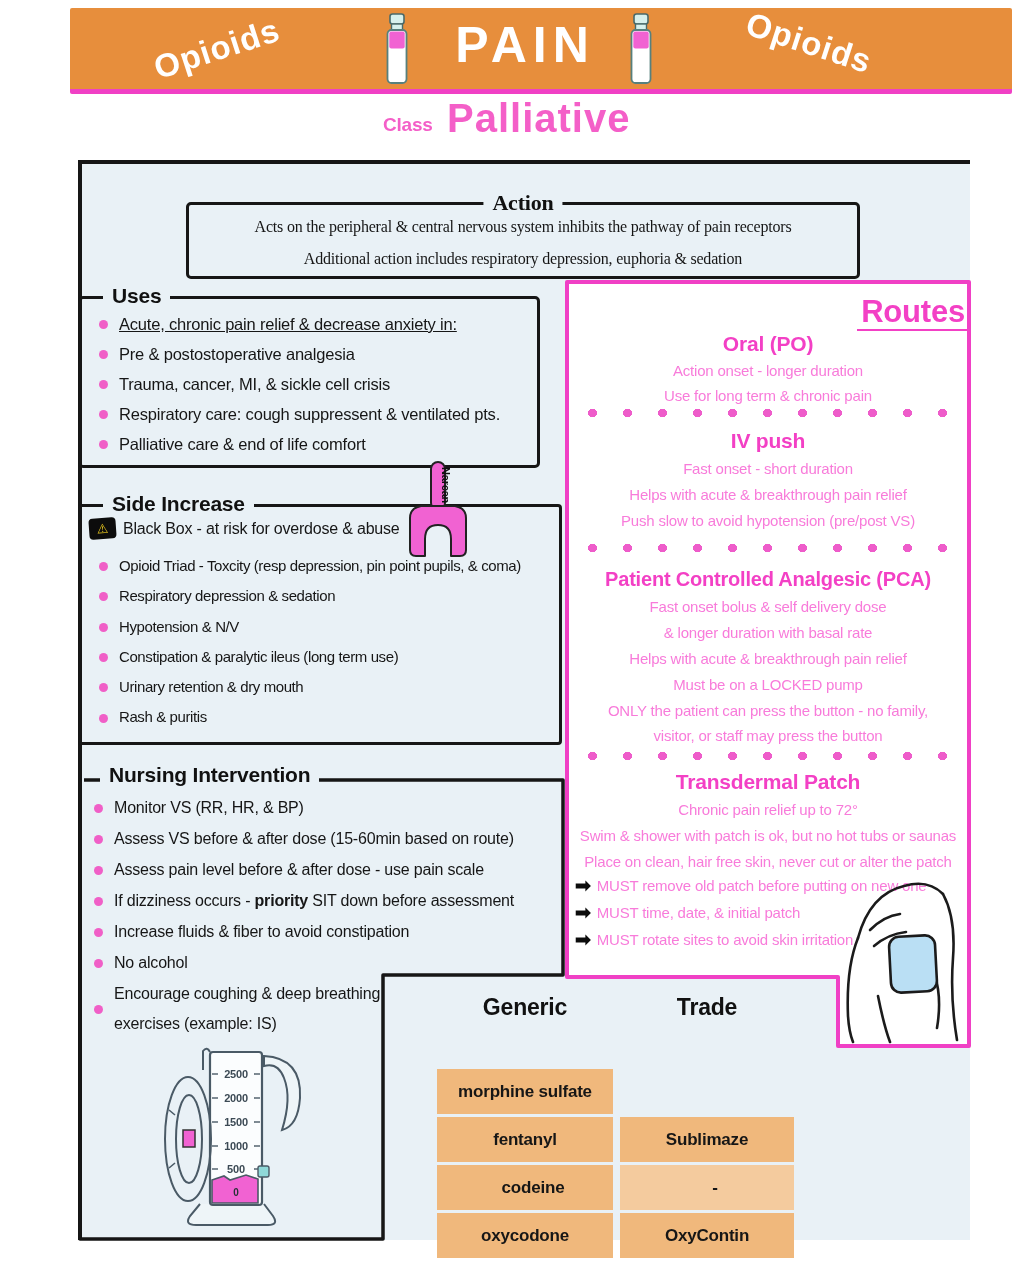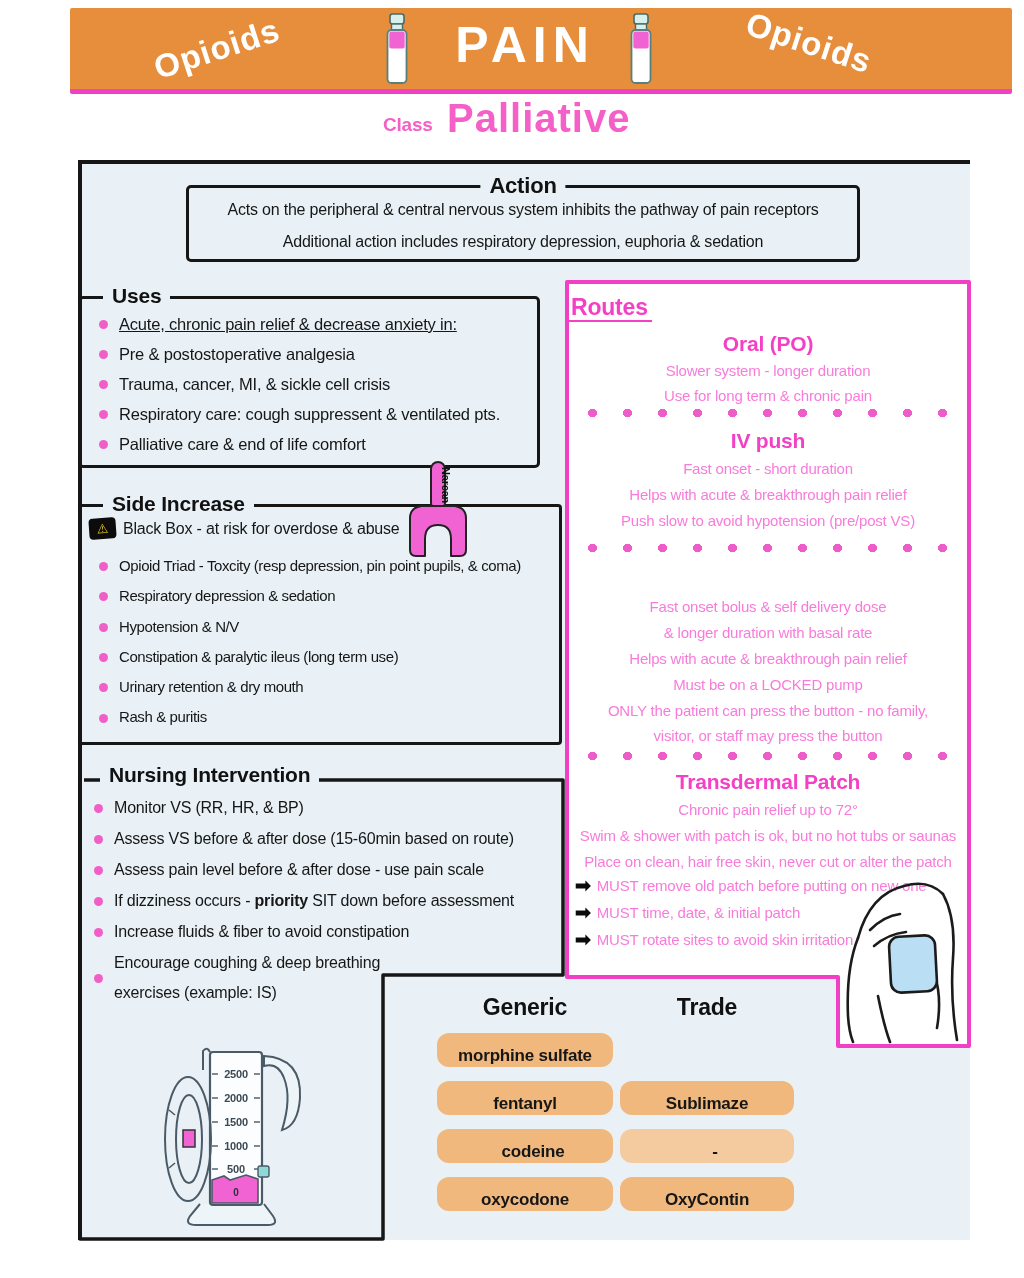--- a/index.html
+++ b/index.html
@@ -21,21 +21,21 @@
   .vial.v1{ left:384px; top:12px; } .vial.v2{ left:628px; top:12px; }
   .class-label{ position:absolute; left:383px; top:114px; color:#f45fc8; font-size:19px; font-weight:bold; }
   .class-value{ position:absolute; left:447px; top:96px; color:#f45fc8; font-size:40px; font-weight:bold; letter-spacing:1px; }
   
   .big-box{ position:absolute; left:78px; top:160px; width:892px; height:1080px;
     background:#e9f1f6; border-top:4px solid #161616; border-left:4px solid #161616; }
   
   .sec-box{ position:absolute; border:3.5px solid #161616; border-radius:5px; }
   .sec-label{ position:absolute; top:-15px; background:#e9f1f6; padding:0 9px;
     font-weight:bold; font-size:21px; color:#111; white-space:nowrap; }
-  .action-box{ left:186px; top:185px; width:674px; height:77px; }
+  .action-box{ left:186px; top:202px; width:674px; height:77px;font-family:Liberation Serif, serif; }
   .action-box .sec-label{ left:50%; transform:translateX(-50%); font-size:22px; }
   .action-line{ position:absolute; width:100%; text-align:center; font-size:16px; }
   .action-line.l1{ top:13px; } .action-line.l2{ top:45px; }
   .uses-box{ left:78px; top:296px; width:462px; height:172px; }
   .uses-box .sec-label{ left:22px; }
   .se-box{ left:78px; top:504px; width:484px; height:241px; border-radius:4px; }
   .se-box .sec-label{ left:22px; }
   
   ul.blist{ list-style:none; position:absolute; }
   ul.blist li{ position:relative; padding-left:24px; }
@@ -56,37 +56,37 @@
   .ni-wrap svg{ position:absolute; left:0; top:0; }
   .ni-wrap .sec-label{ left:22px; }
   .ni-wrap ul.blist{ top:14px; left:12px; width:460px; }
   .ni-wrap li{ font-size:16px; line-height:31px; }
   .ni-wrap li.wrap2{ max-width:296px; line-height:30px; padding-top:1px; }
   
   .routes{ position:absolute; left:565px; top:280px; width:408px; height:770px; }
   .routes svg.outline{ position:absolute; left:0; top:0; }
   .rline{ position:absolute; left:2px; width:402px; text-align:center; color:#f87bda; font-size:15px; }
   .rhead{ position:absolute; left:2px; width:402px; text-align:center; color:#f340c5; font-weight:bold; font-size:21px; }
-  .rtitle{ position:absolute; left:2px; width:402px; text-align:left; color:#f340c5;
-    font-weight:bold; font-size:23px; }
+  .rtitle{ position:absolute; left:2px; width:402px; text-align:right; color:#f340c5;
+    font-weight:bold; font-size:31px; }
   .rtitle span{ border-bottom:2.5px solid #f340c5; padding:0 4px; }
   .dotrow{ position:absolute; left:10px; width:388px; height:12px;
     background-image:radial-gradient(circle 4.5px at 50% 50%, #ee5cca 95%, rgba(0,0,0,0)); 
     background-size:35px 12px; background-repeat:repeat-x; }
   .arrow-row{ position:absolute; left:10px; display:flex; align-items:center; gap:6px; }
   .arrow-row .aicon{ color:#0c0c0c; font-size:19px; font-weight:bold; line-height:1; }
   .arrow-row .atext{ color:#f87bda; font-size:15px; white-space:nowrap; }
   .patch-draw{ position:absolute; left:838px; top:876px; }
   .narcan-draw{ position:absolute; left:404px; top:460px; z-index:6; }
   
   .tbl-head{ position:absolute; text-align:center; font-weight:bold; font-size:23px; color:#111; }
   .tbl-head.generic{ left:437px; top:994px; width:176px; }
   .tbl-head.trade{ left:620px; top:994px; width:174px; }
-  .cell{ position:absolute; height:34px; background:#f0b87c; border-radius:12px;
-    text-align:center; line-height:45px; font-size:17px; font-weight:bold; color:#161616; }
+  .cell{ position:absolute; height:45px; background:#f0b87c; border-radius:0;
+    text-align:center; line-height:45px; font-size:17px; font-weight:bold; color:#161616;margin-top:36px; }
   .cell.gcol{ left:437px; width:176px; } .cell.tcol{ left:620px; width:174px; }
   .cell.light{ background:#f4cb9e; }
   .r0{ top:1033px; } .r1{ top:1081px; } .r2{ top:1129px;padding-left:16px; } .r3{ top:1177px; }
   .spiro-draw{ position:absolute; left:152px; top:1046px; }
 </style>
 </head>
 <body>
 
 <div class="page">
 
@@ -156,41 +156,43 @@
     <svg width="489" height="465" viewBox="0 0 489 465">
       <path d="M6,2 L485,2 L485,197 L305,197 L305,461 L2,461 L2,2" fill="none" stroke="#161616" stroke-width="3.5" stroke-linejoin="round"></path>
     </svg>
     <div class="sec-label">Nursing Intervention</div>
     <ul class="blist">
       <li>Monitor VS (RR, HR, &amp; BP)</li>
       <li>Assess VS before &amp; after dose (15-60min based on route)</li>
       <li>Assess pain level before &amp; after dose - use pain scale</li>
       <li><span>If dizziness occurs - </span><b>priority</b><span> SIT down before assessment</span></li>
       <li>Increase fluids &amp; fiber to avoid constipation</li>
+      <li>No alcohol</li>
       <li class="wrap2">Encourage coughing &amp; deep breathing exercises (example: IS)</li>
     </ul>
   </div>
 
   <div class="routes">
     <svg class="outline" width="408" height="770" viewBox="0 0 408 770">
       <path d="M2,2 L404,2 L404,766 L273,766 L273,697 L2,697 Z" fill="#ffffff" stroke="#f040c5" stroke-width="4" stroke-linejoin="round"></path>
     </svg>
     <div class="rtitle" style="top:14px;"><span>Routes</span></div>
 
     <div class="rhead" style="top:52px;">Oral  (PO)</div>
-    <div class="rline" style="top:82px;">Slower system - longer duration</div>
+    <div class="rline" style="top:82px;">Action onset - longer duration</div>
     <div class="rline" style="top:107px;">Use for long term &amp; chronic pain</div>
     <div class="dotrow" style="top:127px;"></div>
 
     <div class="rhead" style="top:149px;">IV push</div>
     <div class="rline" style="top:180px;">Fast onset - short duration</div>
     <div class="rline" style="top:206px;">Helps with acute &amp; breakthrough pain relief</div>
     <div class="rline" style="top:232px;">Push slow to avoid hypotension (pre/post VS)</div>
     <div class="dotrow" style="top:262px;"></div>
 
+    <div class="rhead" style="top:288px; font-size:20px;">Patient Controlled  Analgesic (PCA)</div>
     <div class="rline" style="top:318px;">Fast onset bolus &amp; self delivery dose</div>
     <div class="rline" style="top:344px;">&amp; longer duration with basal rate</div>
     <div class="rline" style="top:370px;">Helps with acute &amp; breakthrough pain relief</div>
     <div class="rline" style="top:396px;">Must be on a LOCKED pump</div>
     <div class="rline" style="top:422px;">ONLY the patient can press the button - no family,</div>
     <div class="rline" style="top:447px;">visitor, or staff may press the button</div>
     <div class="dotrow" style="top:470px;"></div>
 
     <div class="rhead" style="top:490px;">Transdermal Patch</div>
     <div class="rline" style="top:521px;">Chronic pain relief up to 72°</div>

